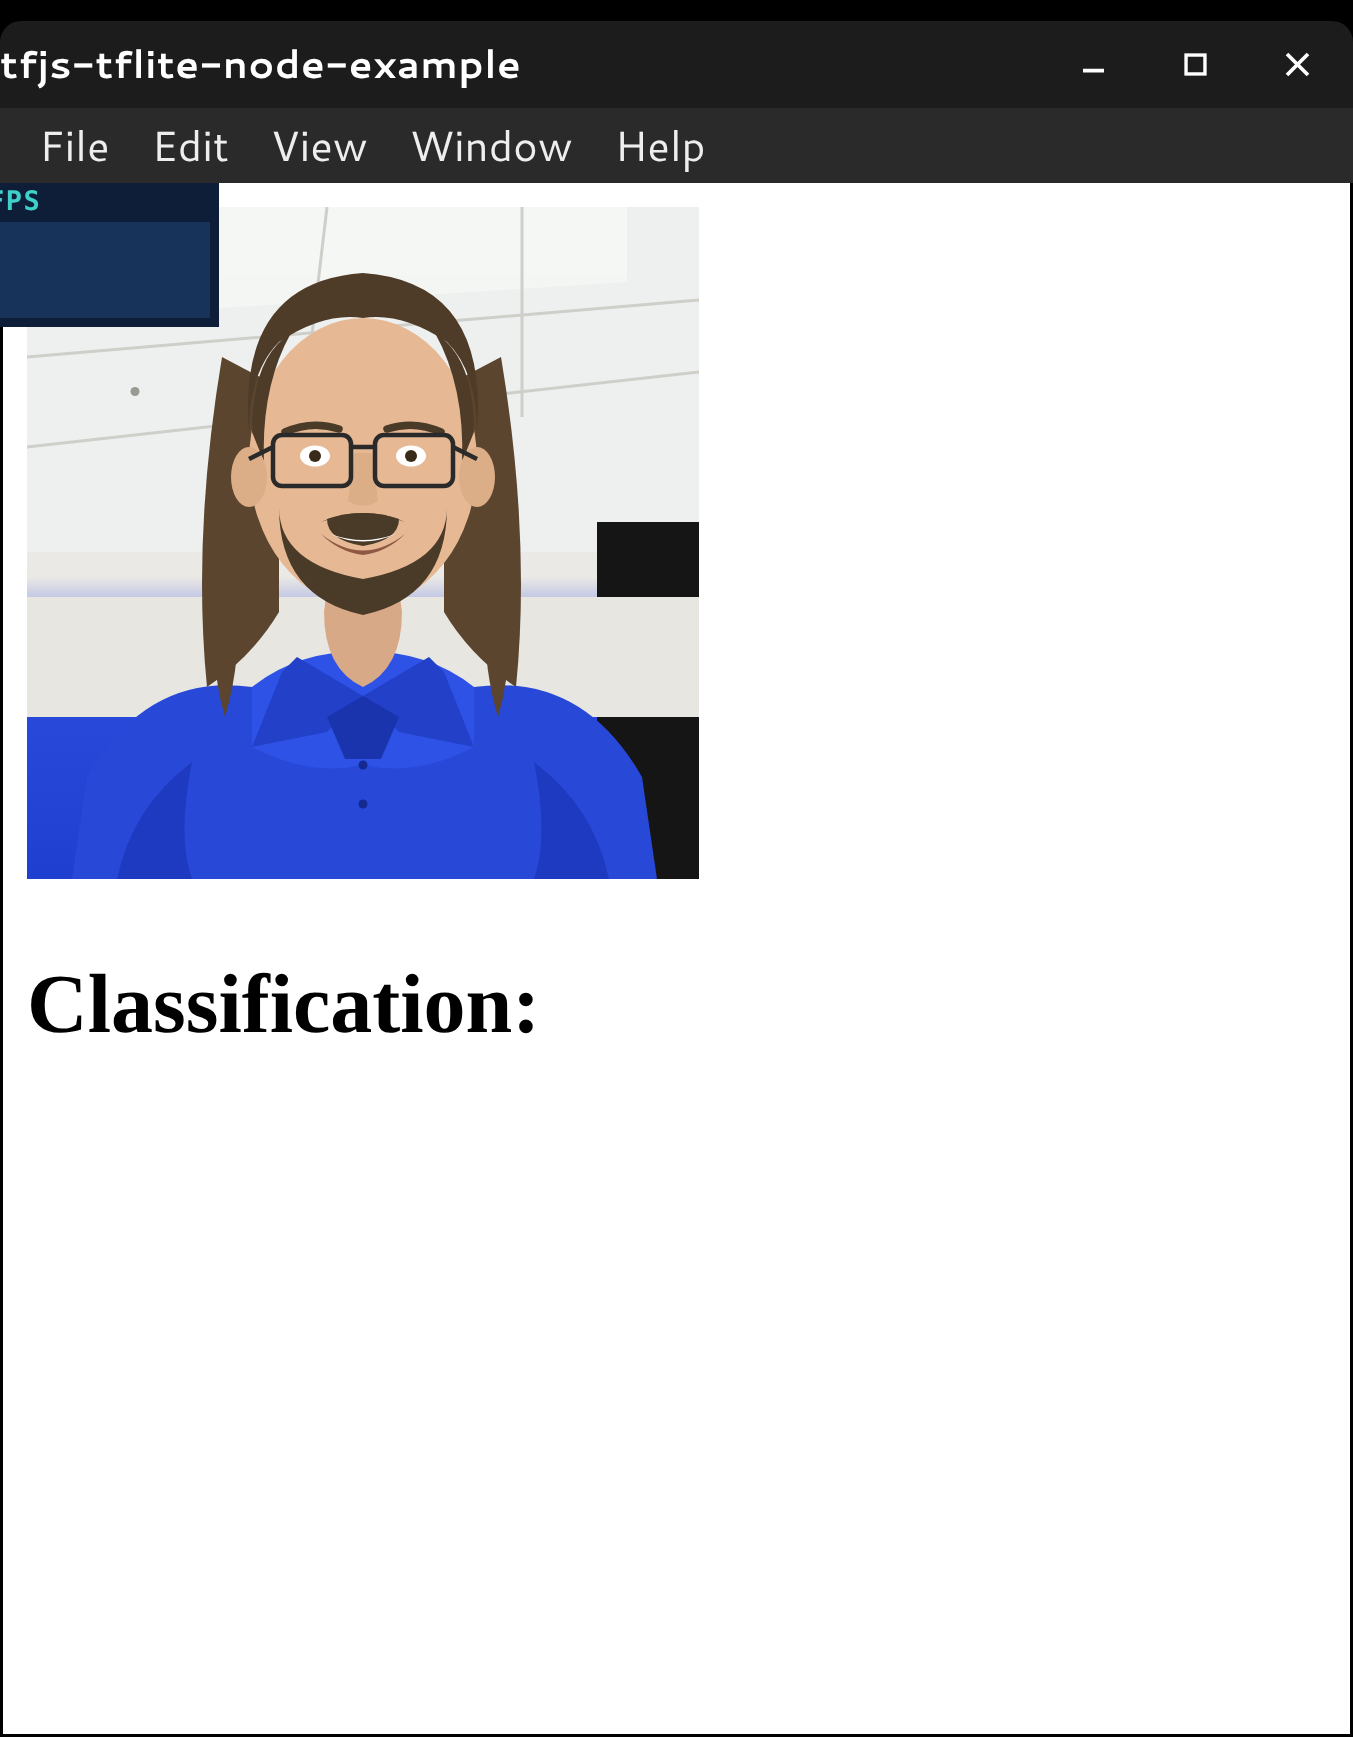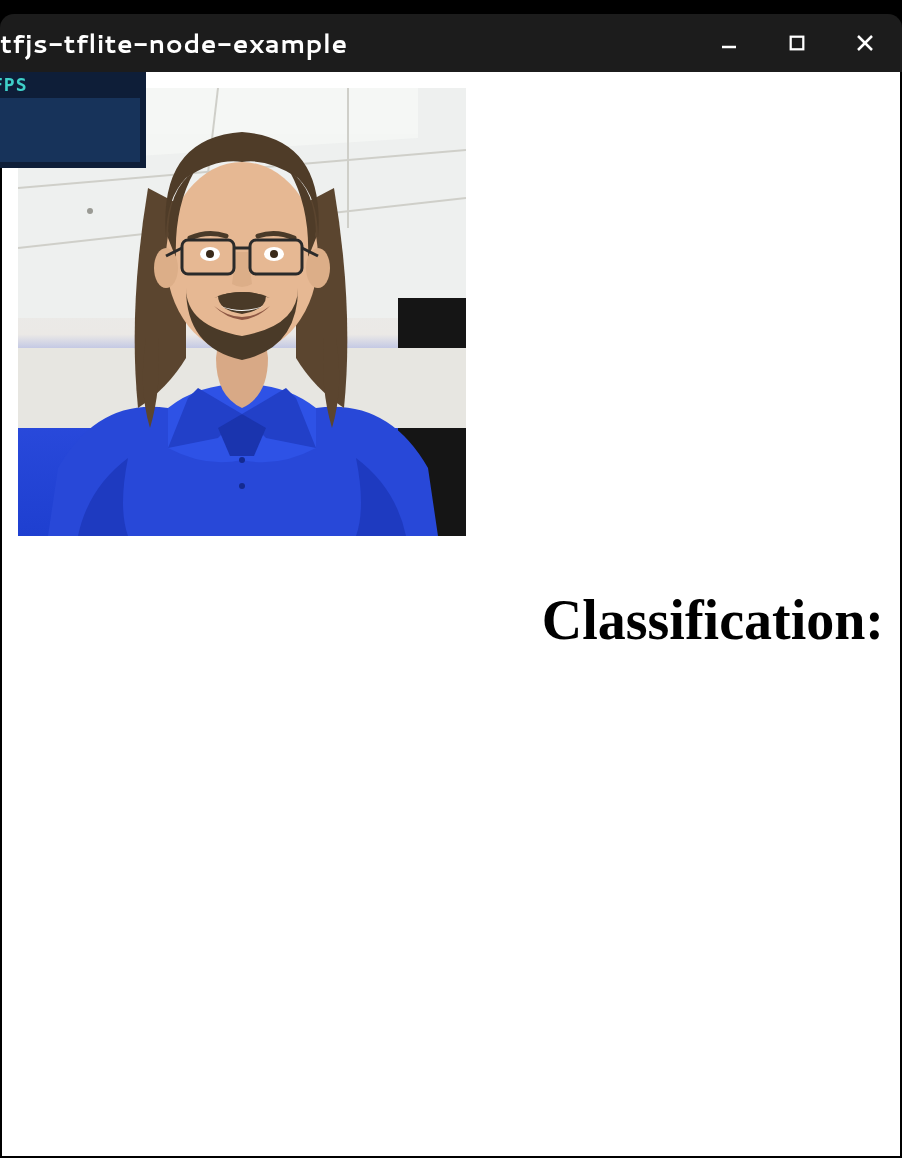--- a/index.html
+++ b/index.html
@@ -129,21 +129,20 @@
       bottom: 6px;
       background: #17335a;
     }
     .classification-heading {
       font-family: "Times New Roman", Times, serif;
       font-size: 56px;
       font-weight: 700;
       color: #000;
       margin-top: 52px;
       margin-left: 0;
-      text-align: right;
     }
   </style>
 </head>
 <body>
 
 <div class="window-frame">
 
   <div class="titlebar">
     <div class="titlebar-title">tfjs-tflite-node-example</div>
     <div class="titlebar-controls">
@@ -159,20 +158,27 @@
       </div>
       <div class="titlebar-btn">
         <svg viewBox="0 0 20 20" width="20" height="20">
           <line x1="3" y1="3" x2="17" y2="17"></line>
           <line x1="17" y1="3" x2="3" y2="17"></line>
         </svg>
       </div>
     </div>
   </div>
 
+  <div class="menubar">
+    <div class="menubar-item">File</div>
+    <div class="menubar-item">Edit</div>
+    <div class="menubar-item">View</div>
+    <div class="menubar-item">Window</div>
+    <div class="menubar-item">Help</div>
+  </div>
 
   <div class="content">
 
     <div class="fps-overlay">
       <div class="fps-overlay-label">FPS</div>
       <div class="fps-overlay-chart"></div>
     </div>
 
     <div class="webcam-area">
       <div class="webcam-feed">

